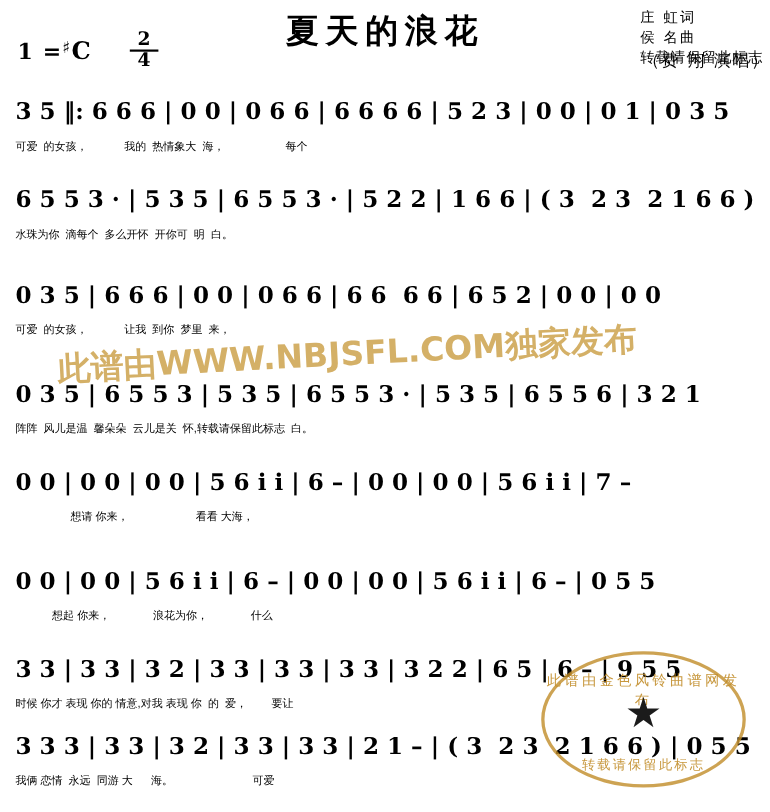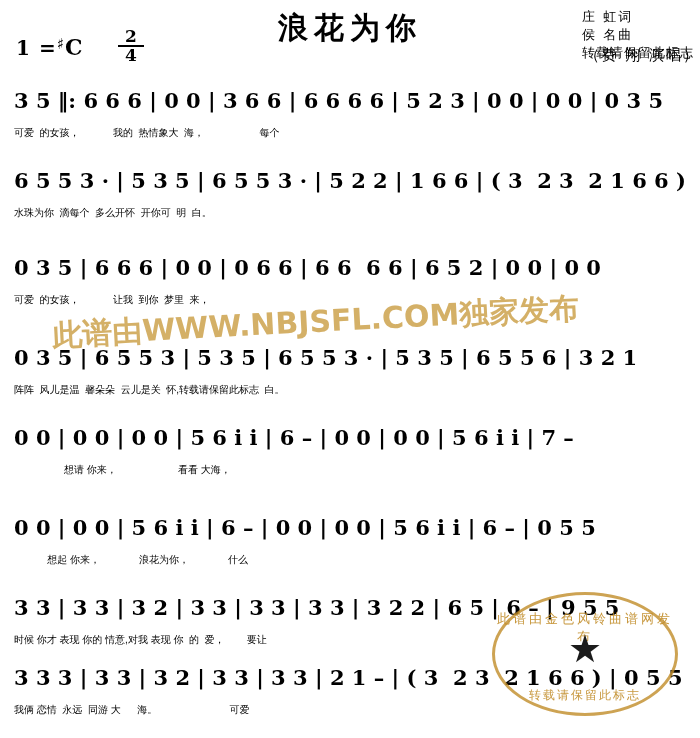--- a/index.html
+++ b/index.html
@@ -169,40 +169,40 @@
     font-size: 38px;
     color: #1b1b1b;
     line-height: 1;
   }
 </style>
 </head>
 <body>
 
 <div class="sheet">
 
-  <div class="title">浪花为你</div>
+  <div class="title">夏天的浪花</div>
   <div class="subtitle">（费 翔 演唱）</div>
 
   <div class="credits">
     <div>庄 虹词</div>
     <div>侯 名曲</div>
     <div class="site-credit">转载请保留此标志</div>
   </div>
 
   <div class="keysig">
     <span>1 =</span><span class="sharp">♯</span><span class="ckey">C</span>
   </div>
 
   <div class="meter">
     <span class="num">2</span>
     <span class="den">4</span>
   </div>
 
   <div class="row" style="top:88px;">
-    <div class="notes">3 5 ‖: 6 6 6 | 0 0 | 3 6 6 | 6 6 6 6 | 5 2 3 | 0 0 | 0 0 | 0 3 5</div>
+    <div class="notes">3 5 ‖: 6 6 6 | 0 0 | 0 6 6 | 6 6 6 6 | 5 2 3 | 0 0 | 0 1 | 0 3 5</div>
     <div class="lyrics">可爱  的女孩，            我的  热情象大  海，                    每个</div>
   </div>
 
   <div class="row" style="top:168px;">
     <div class="notes">6 5 5 3 · | 5 3 5 | 6 5 5 3 · | 5 2 2 | 1 6 6 | ( 3  2 3  2 1 6 6 )</div>
     <div class="lyrics">水珠为你  滴每个  多么开怀  开你可  明  白。</div>
   </div>
 
   <div class="row" style="top:255px;">
     <div class="notes">0 3 5 | 6 6 6 | 0 0 | 0 6 6 | 6 6  6 6 | 6 5 2 | 0 0 | 0 0</div>

